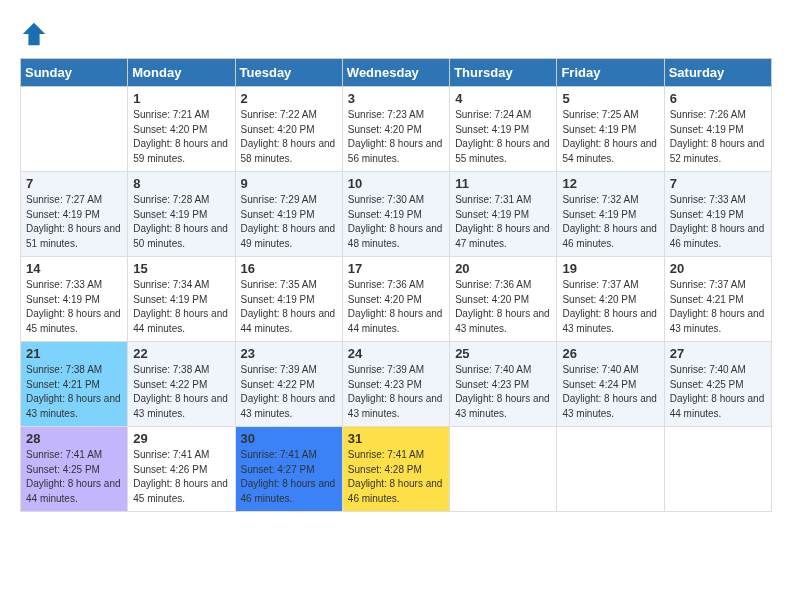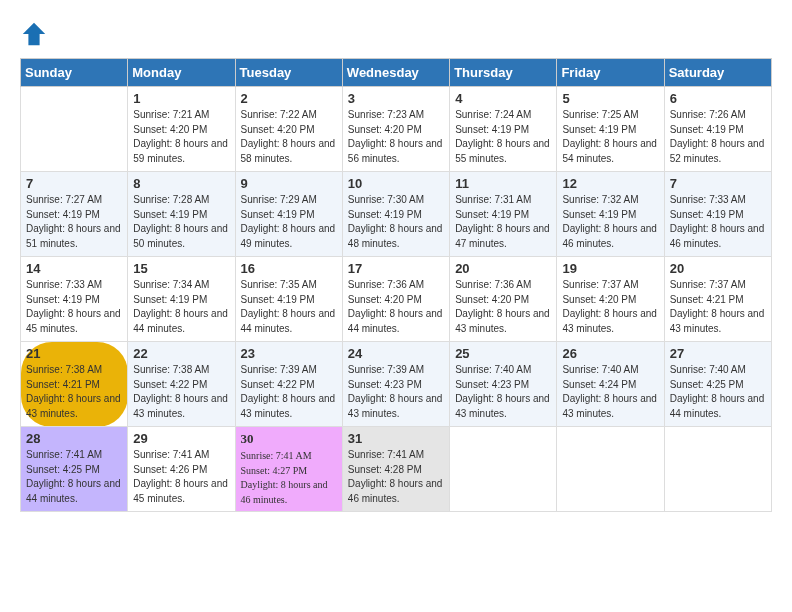--- a/index.html
+++ b/index.html
@@ -171,42 +171,42 @@
         <td style="background-color: rgb(255, 255, 255);"><span class="day-num">17</span>
         <span class="day-info">Sunrise: 7:36 AM<br>Sunset: 4:20 PM<br>Daylight: 8 hours and 44 minutes.</span></td>
         <td style="background-color: rgb(255, 255, 255);"><span class="day-num">20</span>
         <span class="day-info">Sunrise: 7:36 AM<br>Sunset: 4:20 PM<br>Daylight: 8 hours and 43 minutes.</span></td>
         <td style="background-color: rgb(255, 255, 255);"><span class="day-num">19</span>
         <span class="day-info">Sunrise: 7:37 AM<br>Sunset: 4:20 PM<br>Daylight: 8 hours and 43 minutes.</span></td>
         <td style="background-color: rgb(255, 255, 255);"><span class="day-num">20</span>
         <span class="day-info">Sunrise: 7:37 AM<br>Sunset: 4:21 PM<br>Daylight: 8 hours and 43 minutes.</span></td>
       </tr>
       <tr>
-        <td style="background-color: #eab308; border-radius: 31px;"><span class="day-num">21</span>
+        <td style="background-color: #7dd3fc;"><span class="day-num">21</span>
         <span class="day-info">Sunrise: 7:38 AM<br>Sunset: 4:21 PM<br>Daylight: 8 hours and 43 minutes.</span></td>
         <td style="background-color: rgb(240, 245, 251);"><span class="day-num">22</span>
         <span class="day-info">Sunrise: 7:38 AM<br>Sunset: 4:22 PM<br>Daylight: 8 hours and 43 minutes.</span></td>
         <td style="background-color: rgb(240, 245, 251);"><span class="day-num">23</span>
         <span class="day-info">Sunrise: 7:39 AM<br>Sunset: 4:22 PM<br>Daylight: 8 hours and 43 minutes.</span></td>
         <td style="background-color: rgb(240, 245, 251);"><span class="day-num">24</span>
         <span class="day-info">Sunrise: 7:39 AM<br>Sunset: 4:23 PM<br>Daylight: 8 hours and 43 minutes.</span></td>
         <td style="background-color: rgb(240, 245, 251);"><span class="day-num">25</span>
         <span class="day-info">Sunrise: 7:40 AM<br>Sunset: 4:23 PM<br>Daylight: 8 hours and 43 minutes.</span></td>
         <td style="background-color: rgb(240, 245, 251);"><span class="day-num">26</span>
         <span class="day-info">Sunrise: 7:40 AM<br>Sunset: 4:24 PM<br>Daylight: 8 hours and 43 minutes.</span></td>
         <td style="background-color: rgb(240, 245, 251);"><span class="day-num">27</span>
         <span class="day-info">Sunrise: 7:40 AM<br>Sunset: 4:25 PM<br>Daylight: 8 hours and 44 minutes.</span></td>
       </tr>
       <tr>
         <td style="background-color: #c4b5fd;"><span class="day-num">28</span>
         <span class="day-info">Sunrise: 7:41 AM<br>Sunset: 4:25 PM<br>Daylight: 8 hours and 44 minutes.</span></td>
         <td style="background-color: rgb(255, 255, 255);"><span class="day-num">29</span>
         <span class="day-info">Sunrise: 7:41 AM<br>Sunset: 4:26 PM<br>Daylight: 8 hours and 45 minutes.</span></td>
-        <td style="background-color: #f0abfc; font-family: Liberation Serif, serif;"><span class="day-num">30</span>
+        <td style="background-color: #3b82f6;"><span class="day-num">30</span>
         <span class="day-info">Sunrise: 7:41 AM<br>Sunset: 4:27 PM<br>Daylight: 8 hours and 46 minutes.</span></td>
-        <td style="background-color: #e5e5e5;"><span class="day-num">31</span>
+        <td style="background-color: #fde047;"><span class="day-num">31</span>
         <span class="day-info">Sunrise: 7:41 AM<br>Sunset: 4:28 PM<br>Daylight: 8 hours and 46 minutes.</span></td>
         <td class="empty-cell"></td>
         <td class="empty-cell"></td>
         <td class="empty-cell"></td>
       </tr>
     </tbody>
 </table>
 
 </body></html>

